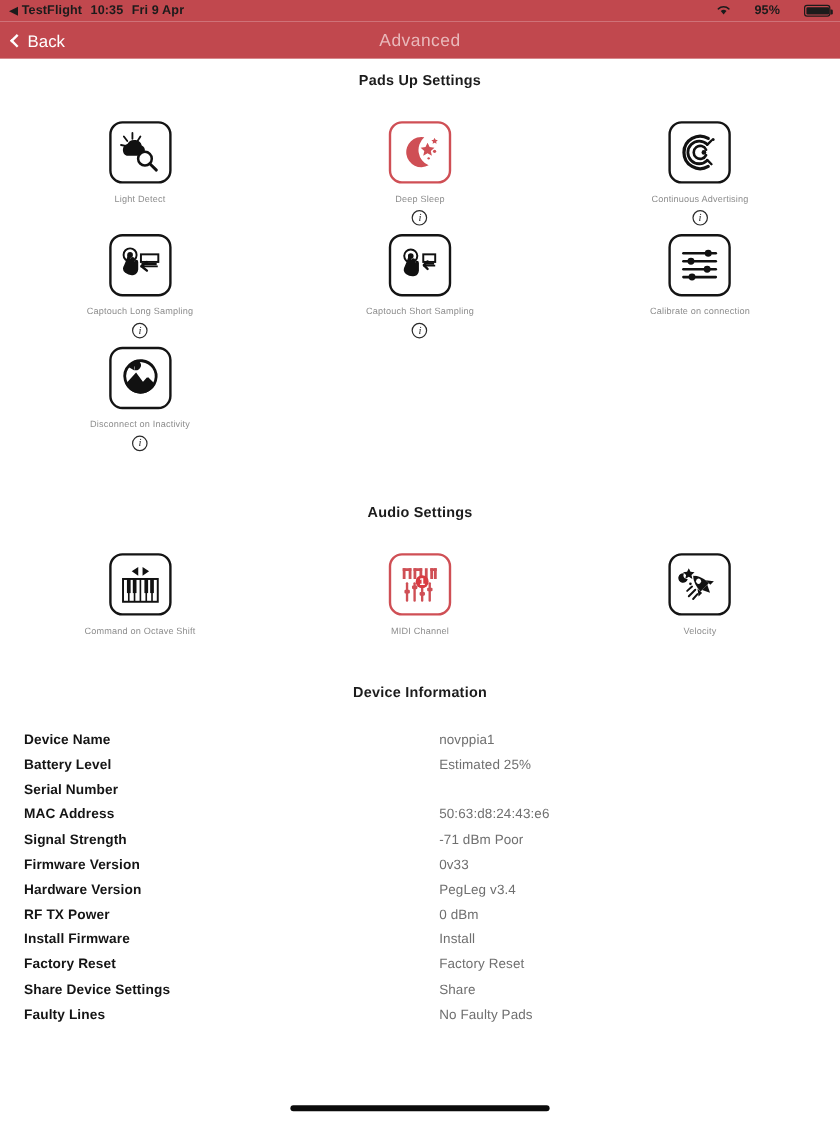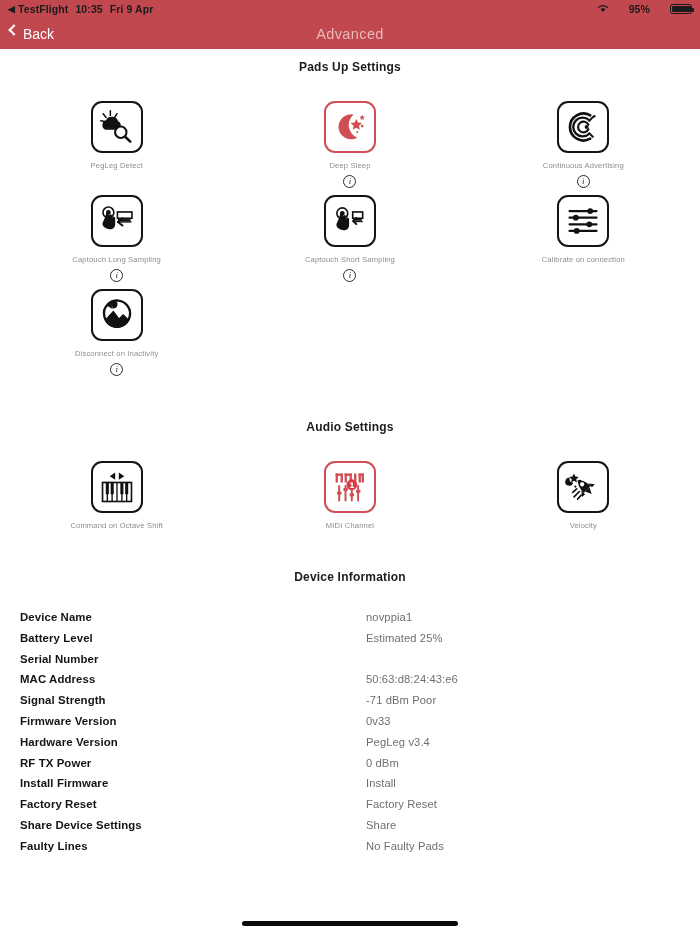--- a/index.html
+++ b/index.html
@@ -42,21 +42,21 @@
   
   .nav-bar {
     height: 31px;
     background: #c1484e;
     display: flex;
     align-items: center;
     position: relative;
     padding: 0 10px;
   }
   .nav-back {
-    display: flex; gap: 5px;
+    display: flex; align-items: center; gap: 5px;
     color: #ffffff; font-size: 14px; cursor: pointer;
     z-index: 2;
   }
   .chev {
     width: 8px; height: 8px;
     border-left: 2px solid #fff; border-bottom: 2px solid #fff;
     transform: rotate(45deg);
     display: inline-block;
   }
   .nav-title {
@@ -192,21 +192,21 @@
               <line x1="5.5" y1="6" x2="8.5" y2="10"></line>
               <line x1="3" y1="13.5" x2="8" y2="14.5"></line>
               <line x1="20" y1="6" x2="17.5" y2="10"></line>
             </g>
             <circle cx="13" cy="14" r="4.4" fill="#111"></circle>
             <path d="M8 23 a5.5 5.5 0 0 1 1.2 -10.5 a6.5 6.5 0 0 1 12 1.5 a4.8 4.8 0 0 1 -1 9 Z" fill="#111"></path>
             <circle cx="24" cy="25.5" r="6" fill="#fff" stroke="#111" stroke-width="2.2"></circle>
             <line x1="28.3" y1="30" x2="34" y2="35.5" stroke="#111" stroke-width="2.6" stroke-linecap="round"></line>
           </svg>
         </div>
-        <div class="tile-label">PegLeg Detect</div>
+        <div class="tile-label">Light Detect</div>
         <div class="info-dot hidden">i</div>
       </div>
 
       <div class="tile">
         <div class="tile-box accent">
           <svg width="36" height="36" viewBox="0 0 40 40">
             <path d="M24 6 a14 14 0 1 0 4 26 A15.5 15.5 0 0 1 24 6 Z" fill="#cf4f55"></path>
             <path d="M27 11 l1.9 4.1 4.5 .5 -3.4 3 1 4.4 -4-2.3 -4 2.3 1-4.4 -3.4-3 4.5-.5 Z" fill="#cf4f55"></path>
             <path d="M33.5 6.5 l.9 1.9 2.1 .25 -1.6 1.4 .48 2.05 -1.87-1.1 -1.87 1.1 .48-2.05 -1.6-1.4 2.1-.25 Z" fill="#cf4f55"></path>
             <circle cx="33.5" cy="19" r="1.5" fill="#cf4f55"></circle>

